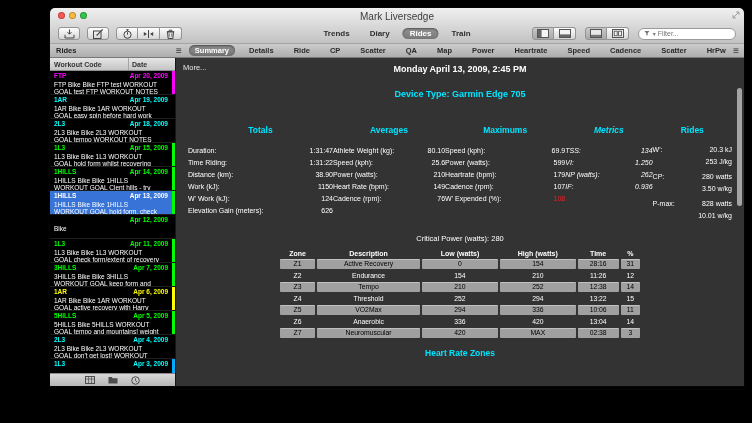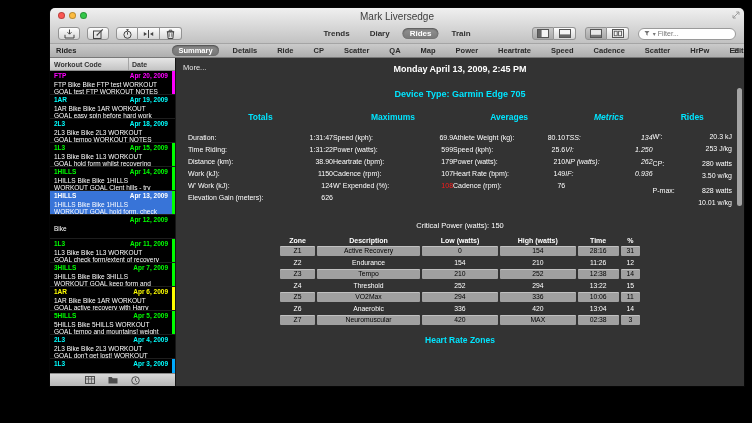--- a/index.html
+++ b/index.html
@@ -31,21 +31,21 @@
   .filter{width:98px;height:12px;background:#fff;border:1px solid #9a9a9a;border-radius:7px;
     display:flex;align-items:center;padding:0 5px;gap:2px;}
   .filter input{border:none;outline:none;font-size:7px;color:#999;width:100%;background:transparent;padding:0;}
   .chev{font-size:6px;color:#777;line-height:6px;}
 
   
   .tabrow{height:15px;background:linear-gradient(#cbcbcb,#aeaeae);border-top:1px solid #a5a5a5;
     border-bottom:1px solid #787878;display:flex;align-items:center;font-size:7.5px;color:#222;flex:0 0 auto;}
   .sidebar-title{width:126px;padding-left:6px;font-weight:700;flex:0 0 auto;}
   .menu-glyph{font-size:10px;color:#333;margin-right:7px;line-height:10px;}
-  .tabs{display:flex;gap:8px;align-items:center;flex:1;min-width:0;justify-content:center;}
+  .tabs{display:flex;gap:8px;align-items:center;flex:1;min-width:0;}
   .tab{font-weight:700;color:#2a2a2a;padding:1px 6px;border-radius:8px;white-space:nowrap;}
   .tab.active{background:linear-gradient(#8f8f8f,#737373);color:#fff;box-shadow:inset 0 1px 2px rgba(0,0,0,.5);}
   .overflow{margin-left:auto;margin-right:5px;}
 
   
   .content{flex:1;display:flex;min-height:0;}
   .sidebar{width:126px;background:#000;display:flex;flex-direction:column;border-right:1px solid #161616;flex:0 0 auto;}
   .sb-header{height:13px;flex:0 0 auto;background:linear-gradient(#e6e6e6,#c4c4c4);border-bottom:1px solid #8e8e8e;
     display:flex;font-size:7px;color:#333;align-items:center;font-weight:700;}
   .sb-h-code{flex:1;padding-left:4px;border-right:1px solid #a5a5a5;height:100%;display:flex;align-items:center;}
@@ -58,21 +58,21 @@
   .sb-item.selected .sb-code,.sb-item.selected .sb-date{color:#fff !important;}
   .sb-desc{font-size:6.5px;color:#fff;line-height:7.5px;min-height:7.5px;white-space:nowrap;overflow:hidden;}
   .sb-stripe{position:absolute;right:0;top:0;bottom:0;width:3px;}
   .sb-footer{height:13px;flex:0 0 auto;background:linear-gradient(#d8d8d8,#b6b6b6);border-top:1px solid #8a8a8a;
     display:flex;align-items:center;justify-content:center;gap:13px;}
 
   .main{flex:1;position:relative;background:#333;overflow:hidden;padding:3px 12px 0 12px;color:#fff;}
   .more{position:absolute;left:7px;top:5px;font-size:7.5px;color:#e8e8e8;}
   .ride-title{text-align:center;font-size:9px;font-weight:700;margin-top:3px;}
   .device{text-align:center;font-size:9px;font-weight:700;color:#00e5ff;margin-top:15px;}
-  .stats{display:flex;justify-content:space-between;margin-top:13px;}
+  .stats{display:flex;justify-content:space-between;margin-top:26px;}
   .col-title{text-align:center;color:#00e5ff;font-weight:700;font-size:8.5px;margin-bottom:10px;}
   .stat-col.totals{width:146px;} .stat-col.averages{width:113px;} .stat-col.maximums{width:121px;}
   .stat-col.metrics{width:88px;font-style:italic;} .stat-col.model{width:80px;}
   .kv{display:flex;font-size:7px;line-height:12px;}
   .k{white-space:nowrap;}
   .v{margin-left:auto;text-align:right;padding-left:6px;white-space:nowrap;}
   .model .kv{margin-bottom:5px;line-height:10px;}
   .model-v{margin-left:auto;display:flex;flex-direction:column;text-align:right;gap:2px;}
 
   .sec-title{text-align:center;color:#00e5ff;font-weight:700;font-size:8.5px;margin-top:10px;}
@@ -426,20 +426,49 @@
               <span class="k">W' Work (kJ):</span>
               <span class="v">124</span>
             </div>
 
             <div class="kv">
               <span class="k">Elevation Gain (meters):</span>
               <span class="v">626</span>
             </div>
 
         </div>
+        <div class="stat-col averages">
+          <div class="col-title">Averages</div>
+
+            <div class="kv">
+              <span class="k">Athlete Weight (kg):</span>
+              <span class="v">80.10</span>
+            </div>
+
+            <div class="kv">
+              <span class="k">Speed (kph):</span>
+              <span class="v">25.6</span>
+            </div>
+
+            <div class="kv">
+              <span class="k">Power (watts):</span>
+              <span class="v">210</span>
+            </div>
+
+            <div class="kv">
+              <span class="k">Heart Rate (bpm):</span>
+              <span class="v">149</span>
+            </div>
+
+            <div class="kv">
+              <span class="k">Cadence (rpm):</span>
+              <span class="v">76</span>
+            </div>
+
+        </div>
         <div class="stat-col maximums">
           <div class="col-title">Maximums</div>
 
             <div class="kv">
               <span class="k">Speed (kph):</span>
               <span class="v">69.9</span>
             </div>
 
             <div class="kv">
               <span class="k">Power (watts):</span>
@@ -452,49 +481,20 @@
             </div>
 
             <div class="kv">
               <span class="k">Cadence (rpm):</span>
               <span class="v">107</span>
             </div>
 
             <div class="kv">
               <span class="k">W' Expended (%):</span>
               <span class="v" style="color: rgb(255, 26, 26);">108</span>
-            </div>
-
-        </div>
-        <div class="stat-col averages">
-          <div class="col-title">Averages</div>
-
-            <div class="kv">
-              <span class="k">Athlete Weight (kg):</span>
-              <span class="v">80.10</span>
-            </div>
-
-            <div class="kv">
-              <span class="k">Speed (kph):</span>
-              <span class="v">25.6</span>
-            </div>
-
-            <div class="kv">
-              <span class="k">Power (watts):</span>
-              <span class="v">210</span>
-            </div>
-
-            <div class="kv">
-              <span class="k">Heart Rate (bpm):</span>
-              <span class="v">149</span>
-            </div>
-
-            <div class="kv">
-              <span class="k">Cadence (rpm):</span>
-              <span class="v">76</span>
             </div>
 
         </div>
         <div class="stat-col metrics">
           <div class="col-title">Metrics</div>
 
             <div class="kv">
               <span class="k">TSS:</span>
               <span class="v">134</span>
             </div>
@@ -538,21 +538,21 @@
               <span class="k">P-max:</span>
               <span class="model-v">
                 <span>828 watts</span>
                 <span>10.01 w/kg</span>
               </span>
             </div>
 
         </div>
       </div>
 
-      <div class="sec-sub">Critical Power (watts): 150</div>
+      <div class="sec-sub">Critical Power (watts): 280</div>
 
       <div class="pz-table">
         <div class="pz-head">
           <span class="c-zone">Zone</span>
           <span class="c-desc">Description</span>
           <span class="c-low">Low (watts)</span>
           <span class="c-high">High (watts)</span>
           <span class="c-time">Time</span>
           <span class="c-pct">%</span>
         </div>

